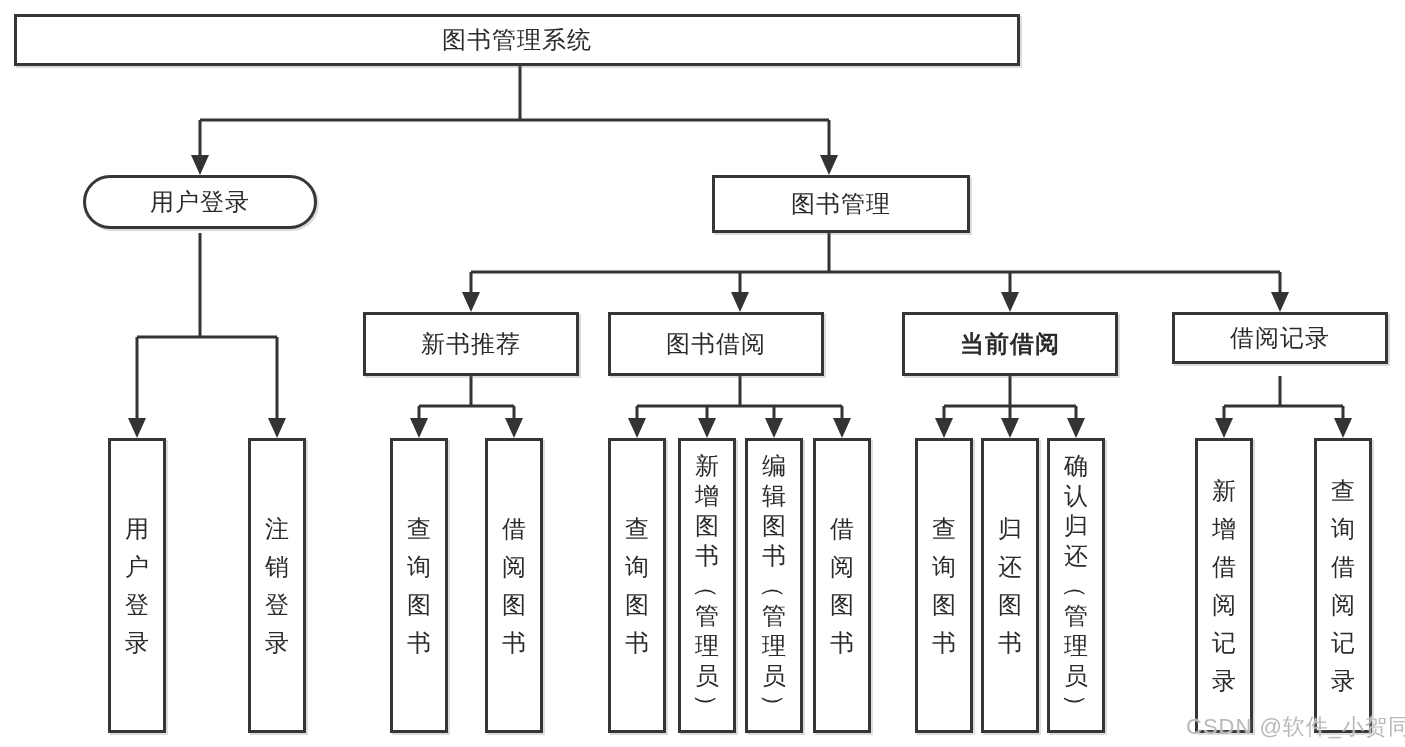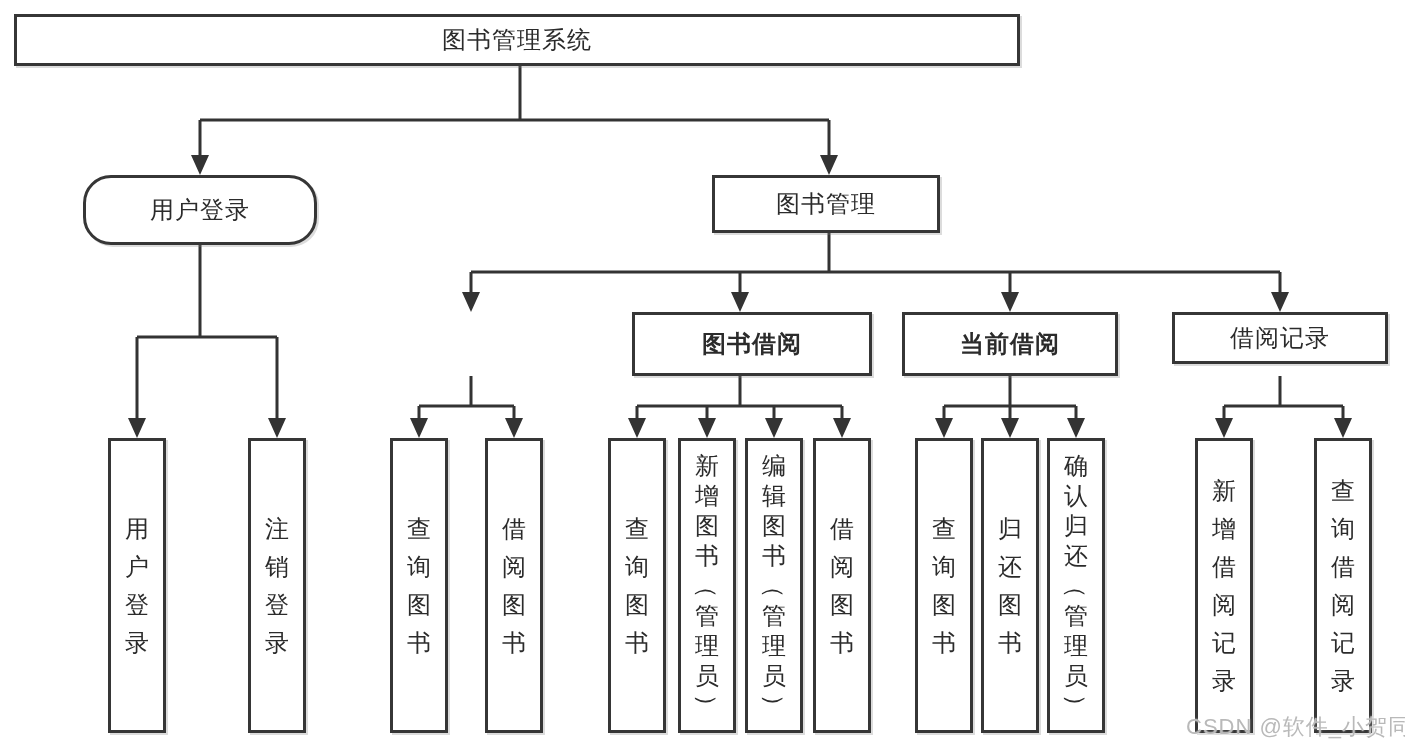--- a/index.html
+++ b/index.html
@@ -84,28 +84,31 @@
                          M1001 418 L1019 418 L1010 438 Z
                          M1067 418 L1085 418 L1076 438 Z
                          M1215 418 L1233 418 L1224 438 Z
                          M1334 418 L1352 418 L1343 438 Z"></path>
   </svg>
 
   <div class="node" style="left:14px;top:14px;width:1006px;height:52px;">
     <span>图书管理系统</span>
   </div>
 
-  <div class="node" style="left:83px;top:175px;width:234px;height:70px;border-radius:28px;">
+  <div class="node" style="left:83px;top:175px;width:234px;height:54px;border-radius:28px;">
     <span>用户登录</span>
   </div>
-  <div class="node" style="left:712px;top:175px;width:228px;height:58px;">
+  <div class="node" style="left:712px;top:175px;width:258px;height:58px;">
     <span>图书管理</span>
   </div>
 
-  <div class="node" style="left:632px;top:312px;width:240px;height:64px;font-weight:bold;">
+  <div class="node" style="left:363px;top:312px;width:216px;height:64px;">
+    <span>新书推荐</span>
+  </div>
+  <div class="node" style="left:608px;top:312px;width:216px;height:64px;">
     <span>图书借阅</span>
   </div>
   <div class="node" style="left:902px;top:312px;width:216px;height:64px;font-weight:bold;">
     <span>当前借阅</span>
   </div>
   <div class="node" style="left:1172px;top:312px;width:216px;height:52px;">
     <span>借阅记录</span>
   </div>
 
   <div class="node leaf" style="left:108px;top:438px;width:58px;height:295px;">

